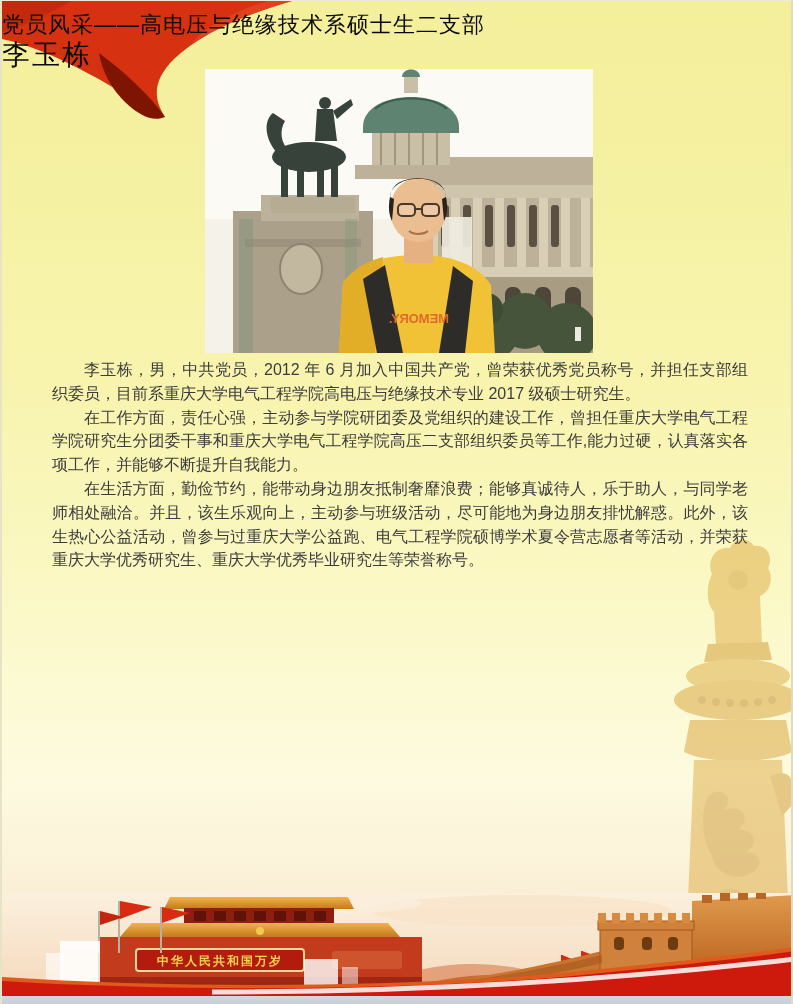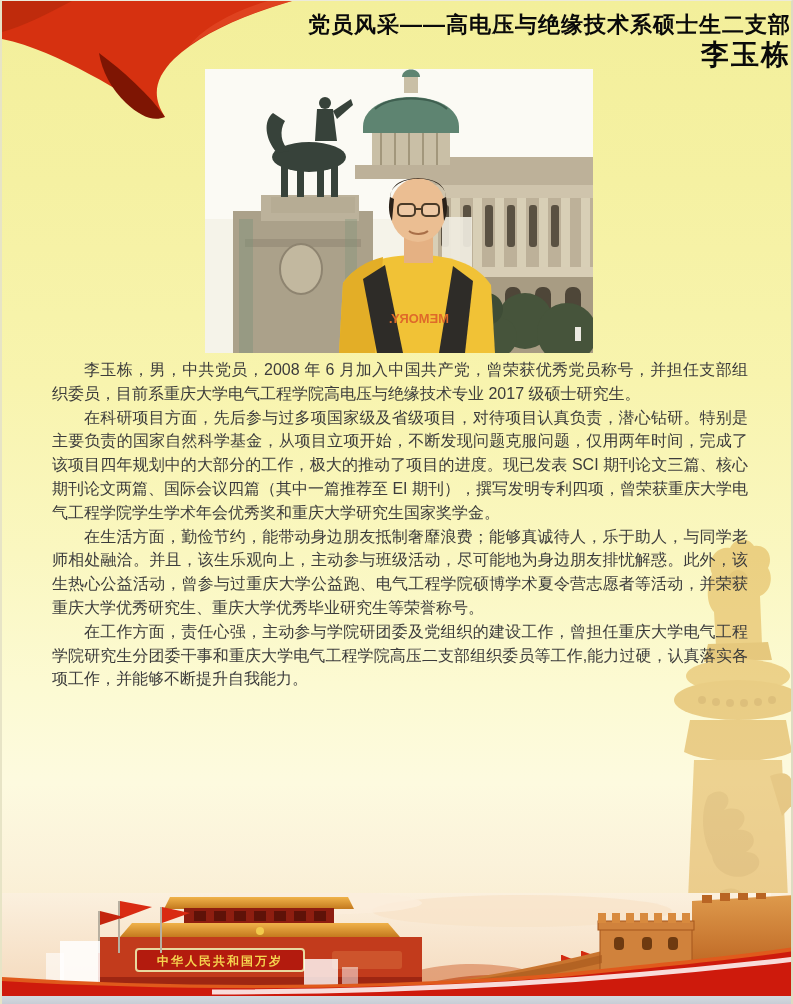--- a/index.html
+++ b/index.html
@@ -6,22 +6,22 @@
   html,body { background:#ffffff; }
   .page {
     position:relative; width:793px; height:1004px; overflow:hidden;
     font-family:"Liberation Sans","DejaVu Sans",sans-serif;
     background:linear-gradient(180deg,
       #F3EF9B 0%, #F5F1A2 18%, #F8F4AE 38%, #FAF7C0 55%,
       #FCFAD2 68%, #FDFADF 78%, #FBF2DA 86%, #F9ECD0 93%, #F7E8C8 100%);
     border-left:2px solid #E7E4C6; border-right:2px solid #DDDCC2; border-top:1px solid #ECEADB;
   }
   .flag-ribbon { position:absolute; left:0; top:0; width:292px; height:126px; z-index:4; }
-  .title-block { position:absolute; left:0; top:8px; width:100%; text-align:right; z-index:6;
-    color:#0A0A0A; font-weight:bold; }
+  .title-block { position:absolute; left:0; top:8px; width:100%; text-align:left; z-index:6;
+    color:#0A0A0A; font-weight:normal; }
   .title-line1 { font-size:22px; line-height:31px; letter-spacing:1px; }
   .title-line2 { font-size:28px; line-height:29px; letter-spacing:2px; }
   .photo { position:absolute; left:203px; top:68px; width:388px; height:284px; z-index:5; }
   .photo svg { display:block; }
   .article { position:absolute; left:50px; top:357px; width:696px; z-index:3;
     font-size:16px; line-height:23.8px; color:#3C3C3C; text-align:justify; }
   .article p { text-indent:2em; margin:0; }
   .huabiao { position:absolute; left:648px; top:515px; width:145px; height:430px; opacity:.52; z-index:1; }
   .bottom-scene { position:absolute; left:0; top:892px; width:793px; height:103px; z-index:2; }
   .bottom-strip { position:absolute; left:0; top:995px; width:793px; height:9px;
@@ -167,24 +167,23 @@
           <circle cx="108" cy="186" r="4"></circle>
           <circle cx="122" cy="184" r="4"></circle>
         <path d="M58,280 C72,268 86,282 74,294 C92,288 102,302 88,314 C104,312 110,328 96,336 C112,336 114,352 100,358 C84,366 64,356 62,340 C52,324 50,296 58,280 Z" opacity="0.55"></path>
         <path d="M70,376 C86,366 102,380 90,394 C104,392 110,408 96,416 C80,424 62,412 64,396 Z" opacity="0.5"></path>
         <circle cx="88" cy="64" r="10" opacity="0.5"></circle>
       </g>
     </svg>
   </div>
 
   <div class="article">
-    <p>李玉栋，男，中共党员，2008 年 6 月加入中国共产党，曾荣获优秀党员称号，并担任支部组织委员，目前系重庆大学电气工程学院高电压与绝缘技术专业 2017 级硕士研究生。</p>
-    <p>在科研项目方面，先后参与过多项国家级及省级项目，对待项目认真负责，潜心钻研。特别是主要负责的国家自然科学基金，从项目立项开始，不断发现问题克服问题，仅用两年时间，完成了该项目四年规划中的大部分的工作，极大的推动了项目的进度。现已发表 SCI 期刊论文三篇、核心期刊论文两篇、国际会议四篇（其中一篇推荐至 EI 期刊），撰写发明专利四项，曾荣获重庆大学电气工程学院学生学术年会优秀奖和重庆大学研究生国家奖学金。</p>
+    <p>李玉栋，男，中共党员，2012 年 6 月加入中国共产党，曾荣获优秀党员称号，并担任支部组织委员，目前系重庆大学电气工程学院高电压与绝缘技术专业 2017 级硕士研究生。</p>
+    <p>在工作方面，责任心强，主动参与学院研团委及党组织的建设工作，曾担任重庆大学电气工程学院研究生分团委干事和重庆大学电气工程学院高压二支部组织委员等工作,能力过硬，认真落实各项工作，并能够不断提升自我能力。</p>
     <p>在生活方面，勤俭节约，能带动身边朋友抵制奢靡浪费；能够真诚待人，乐于助人，与同学老师相处融洽。并且，该生乐观向上，主动参与班级活动，尽可能地为身边朋友排忧解惑。此外，该生热心公益活动，曾参与过重庆大学公益跑、电气工程学院硕博学术夏令营志愿者等活动，并荣获重庆大学优秀研究生、重庆大学优秀毕业研究生等荣誉称号。</p>
-    <p>在工作方面，责任心强，主动参与学院研团委及党组织的建设工作，曾担任重庆大学电气工程学院研究生分团委干事和重庆大学电气工程学院高压二支部组织委员等工作,能力过硬，认真落实各项工作，并能够不断提升自我能力。</p>
   </div>
 
   <div class="bottom-scene">
     <svg width="793" height="103" viewBox="0 0 793 103">
       <defs>
         <linearGradient id="sky" x1="0" y1="0" x2="0" y2="1">
           <stop offset="0" stop-color="#FBF0DE"></stop>
             <stop offset="1" stop-color="#F4D9BC"></stop>
         </linearGradient>
         <linearGradient id="roof" x1="0" y1="0" x2="0" y2="1">

